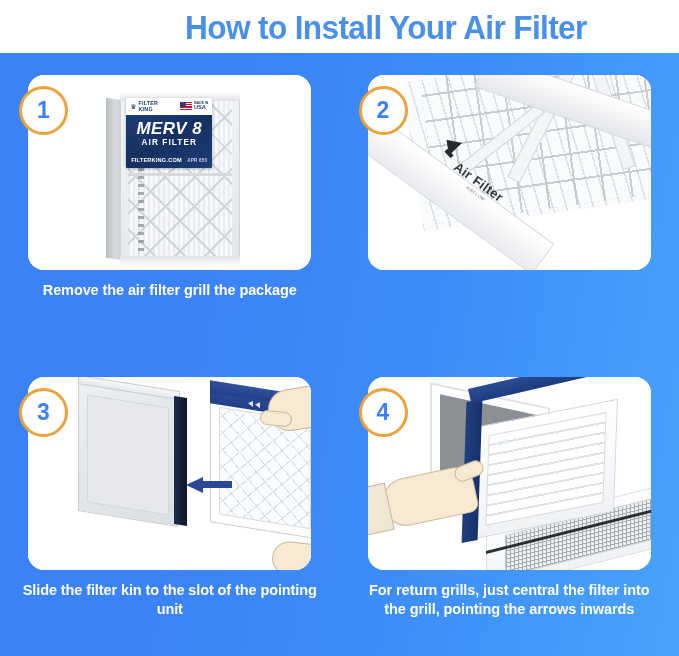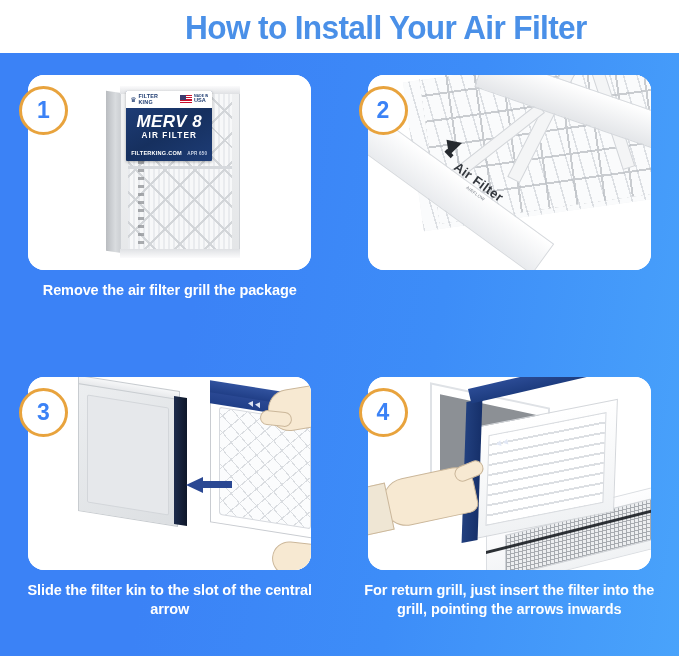--- a/index.html
+++ b/index.html
@@ -47,21 +47,21 @@
   }
   .cell .badge{left:19px;top:33px;}
 
   .caption{
     margin-top:11px;width:300px;text-align:center;color:#ffffff;
     font-size:14.5px;font-weight:bold;line-height:1.35;letter-spacing:-0.1px;
   }
 
   
   .p1{position:absolute;left:0;top:0;width:283px;height:195px;background:#fff;}
-  .filter-photo{position:absolute;left:78px;top:11px;width:108px;height:172px;}
+  .filter-photo{position:absolute;left:78px;top:18px;width:108px;height:172px;}
   .fp-side{
     position:absolute;left:0;top:6px;width:17px;height:160px;
     background:linear-gradient(90deg,#b9bcc0,#d9dcdf 55%,#c6c9cd);
     transform:skewY(8deg);
   }
   .fp-front{
     position:absolute;left:14px;top:0;width:120px;height:172px;
     background:linear-gradient(160deg,#f3f4f5,#e3e5e7);
     border:1px solid #cfd2d6;box-sizing:border-box;
   }
@@ -445,21 +445,21 @@
           <div class="hand-top"></div>
           <div class="hand-top-thumb"></div>
           <div class="hand-bot"></div>
 
           <div class="arrow3">
             <div class="shaft"></div>
             <div class="head"></div>
           </div>
         </div>
       </div>
-      <div class="caption">Slide the filter kin to the slot of the central arrow</div>
+      <div class="caption">Slide the filter kin to the slot of the pointing unit</div>
     </div>
 
     <div class="cell">
       <div class="badge">4</div>
       <div class="card">
         <div class="p4">
           <div class="g4-open">
             <div class="g4-dark"></div>
           </div>
           <div class="g4-ceiling">
@@ -473,17 +473,17 @@
           <div class="g4-navy-top"></div>
           <div class="g4-navy-arrows">
               <i></i>
               <i></i>
             </div>
           <div class="hand4"></div>
           <div class="hand4-f"></div>
           <div class="hand4-cuff"></div>
         </div>
       </div>
-      <div class="caption">For return grill, just insert the filter into the grill, pointing the arrows inwards</div>
+      <div class="caption">For return grills, just central the filter into the grill, pointing the arrows inwards</div>
     </div>
 
   </div>
 </div>
 
 </body></html>

